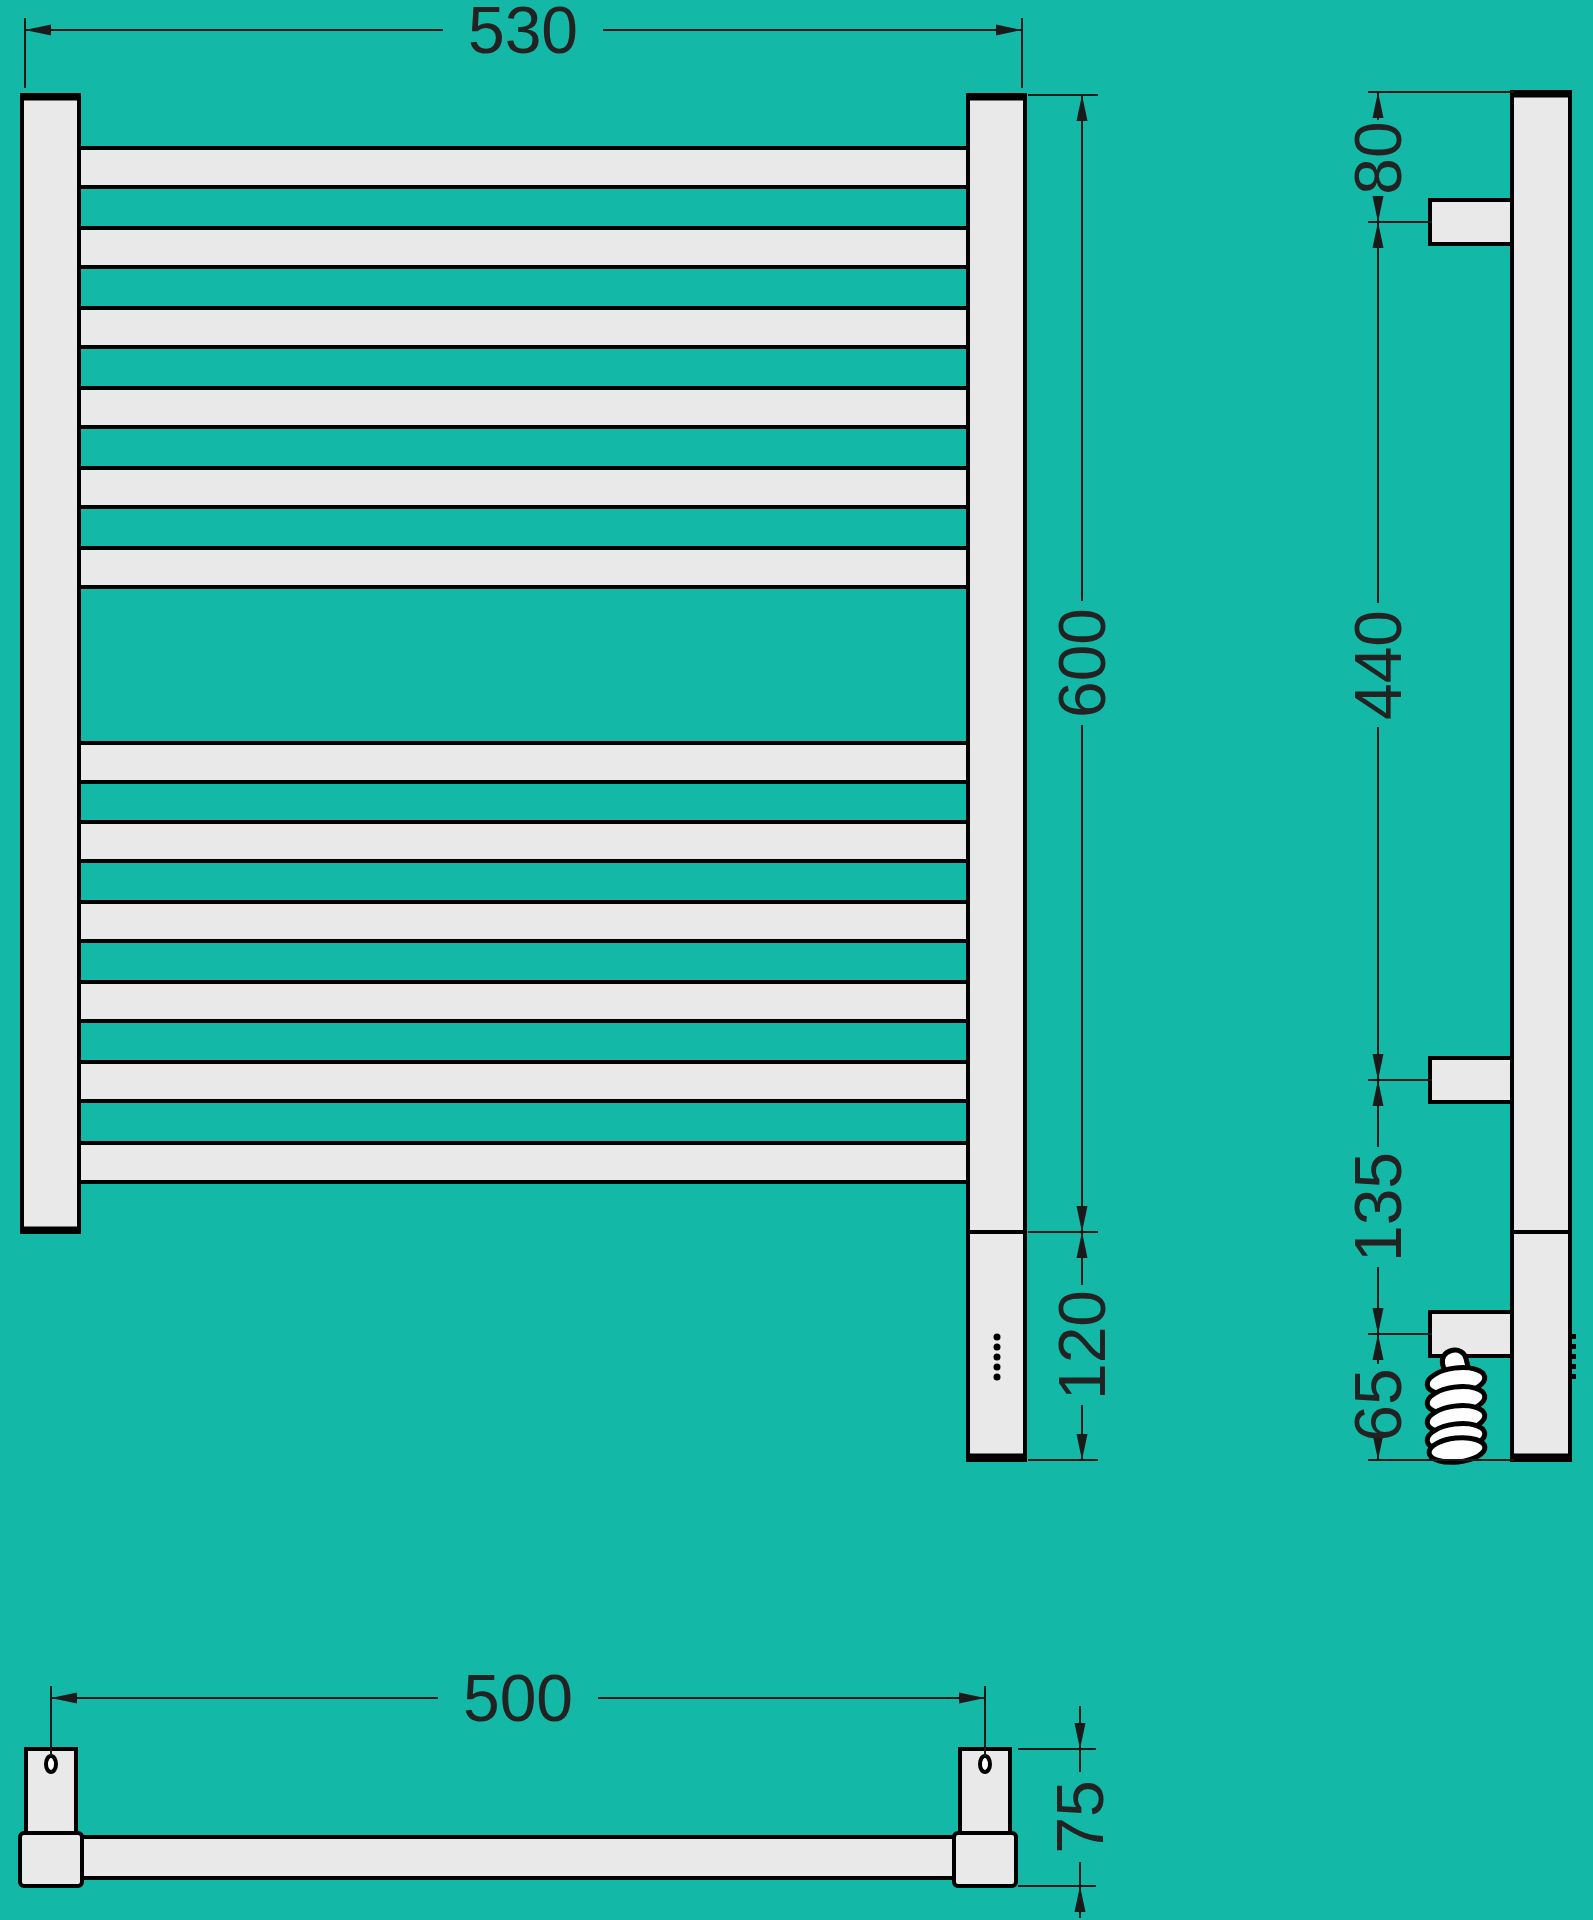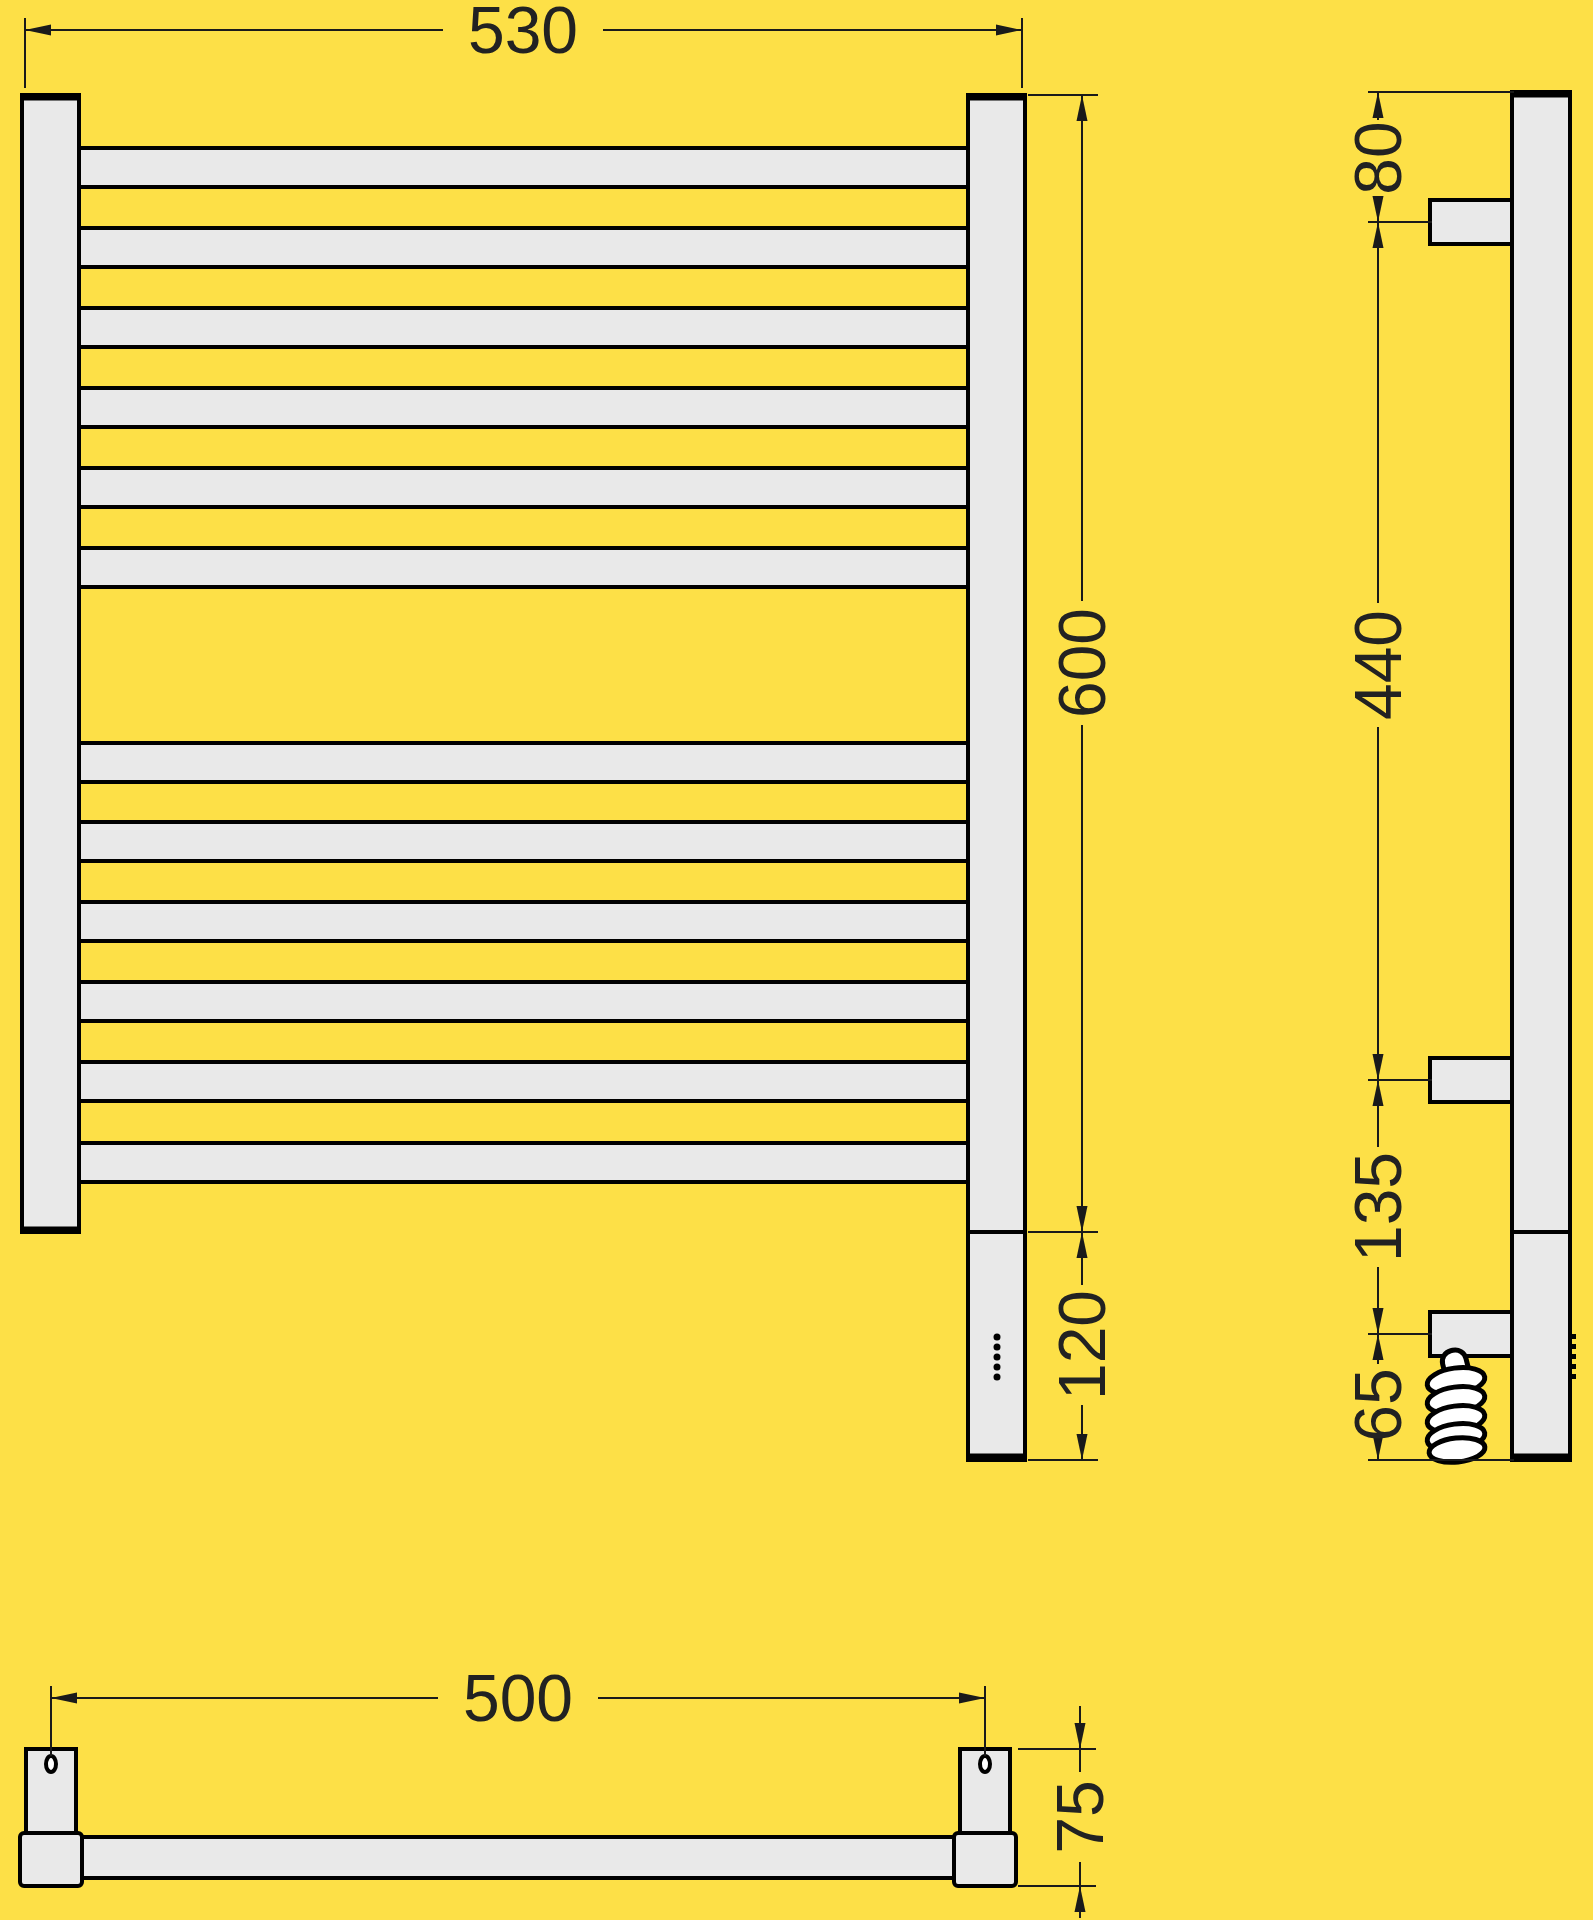--- a/index.html
+++ b/index.html
@@ -1,16 +1,16 @@
 <!DOCTYPE html>
 <html><head>
 <meta charset="utf-8">
 <style>
   html,body{margin:0;padding:0;background:#fff;}
-  #canvas{width:1593px;height:1920px;background:#fde047;position:relative;font-family:"Liberation Sans",sans-serif;}
+  #canvas{width:1593px;height:1920px;background:#14b8a6;position:relative;font-family:"Liberation Sans",sans-serif;}
   svg{display:block;}
   .obj{fill:#e9e9e9;stroke:#000;stroke-width:4;}
   .objw{fill:#ffffff;stroke:#000;stroke-width:4;}
   .cap{stroke:#000;stroke-width:7;}
   .joint{stroke:#000;stroke-width:4;}
   .dim{stroke:#1a1a1a;stroke-width:2;fill:none;}
   .arr{fill:#1a1a1a;stroke:none;}
   .dimtext{font-family:"Liberation Sans",sans-serif;font-size:66px;fill:#222;}
   .dot{fill:#000;}
   .tick{fill:#000;}

